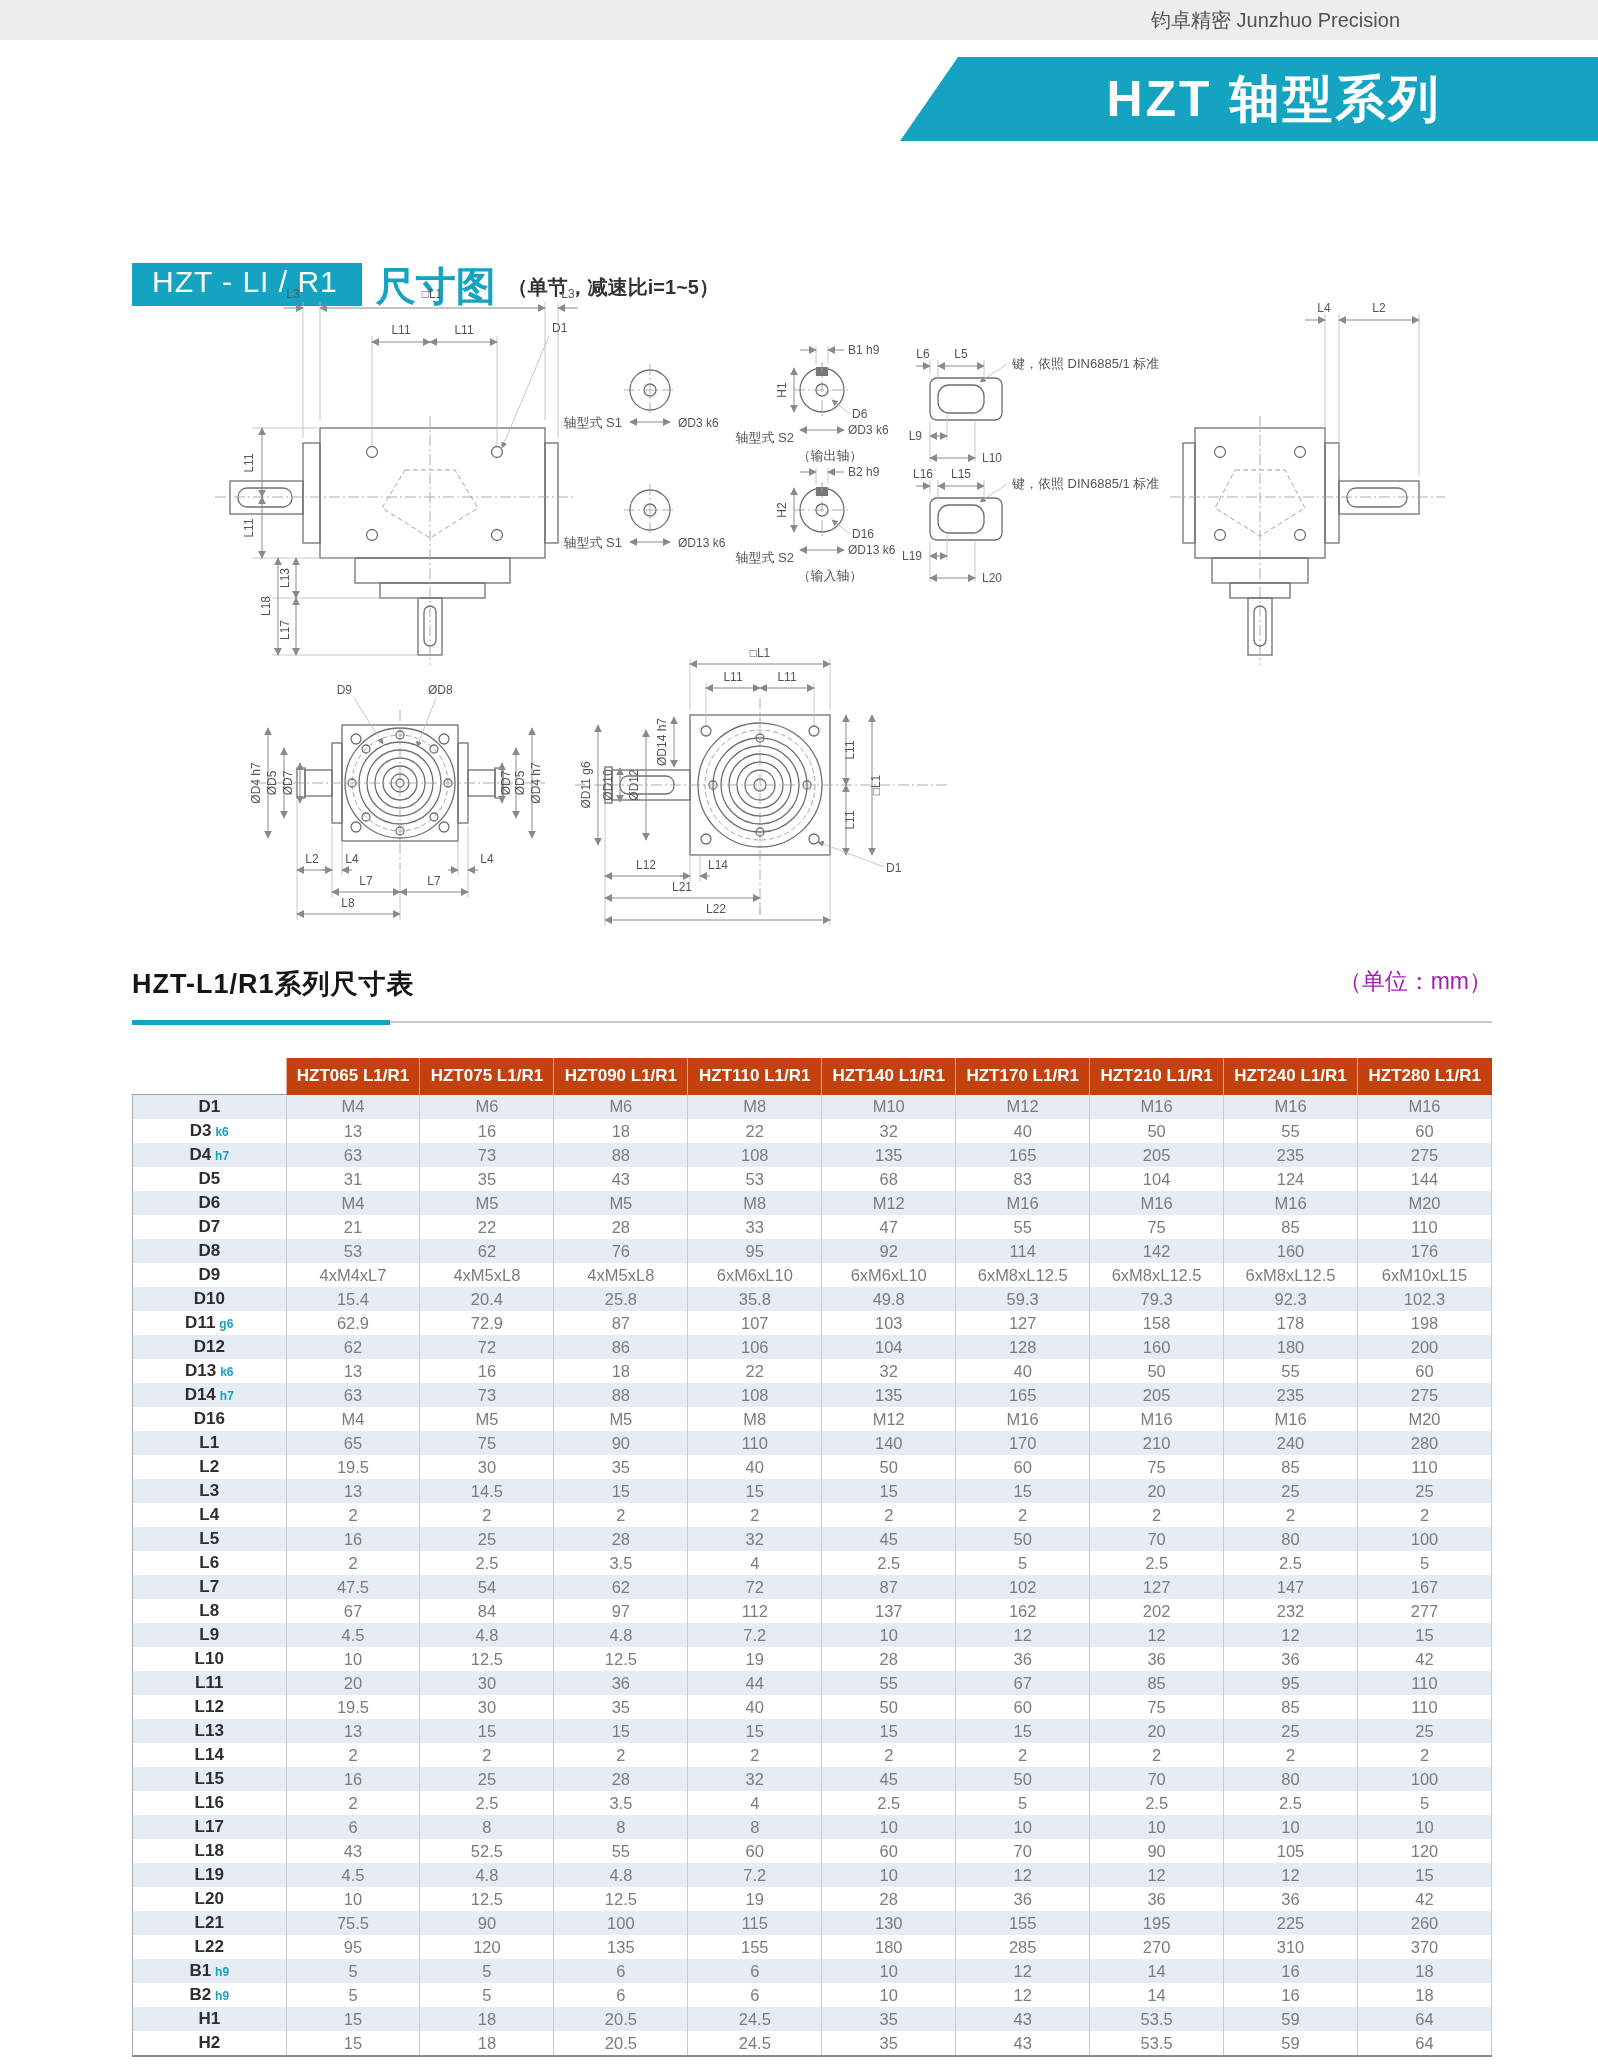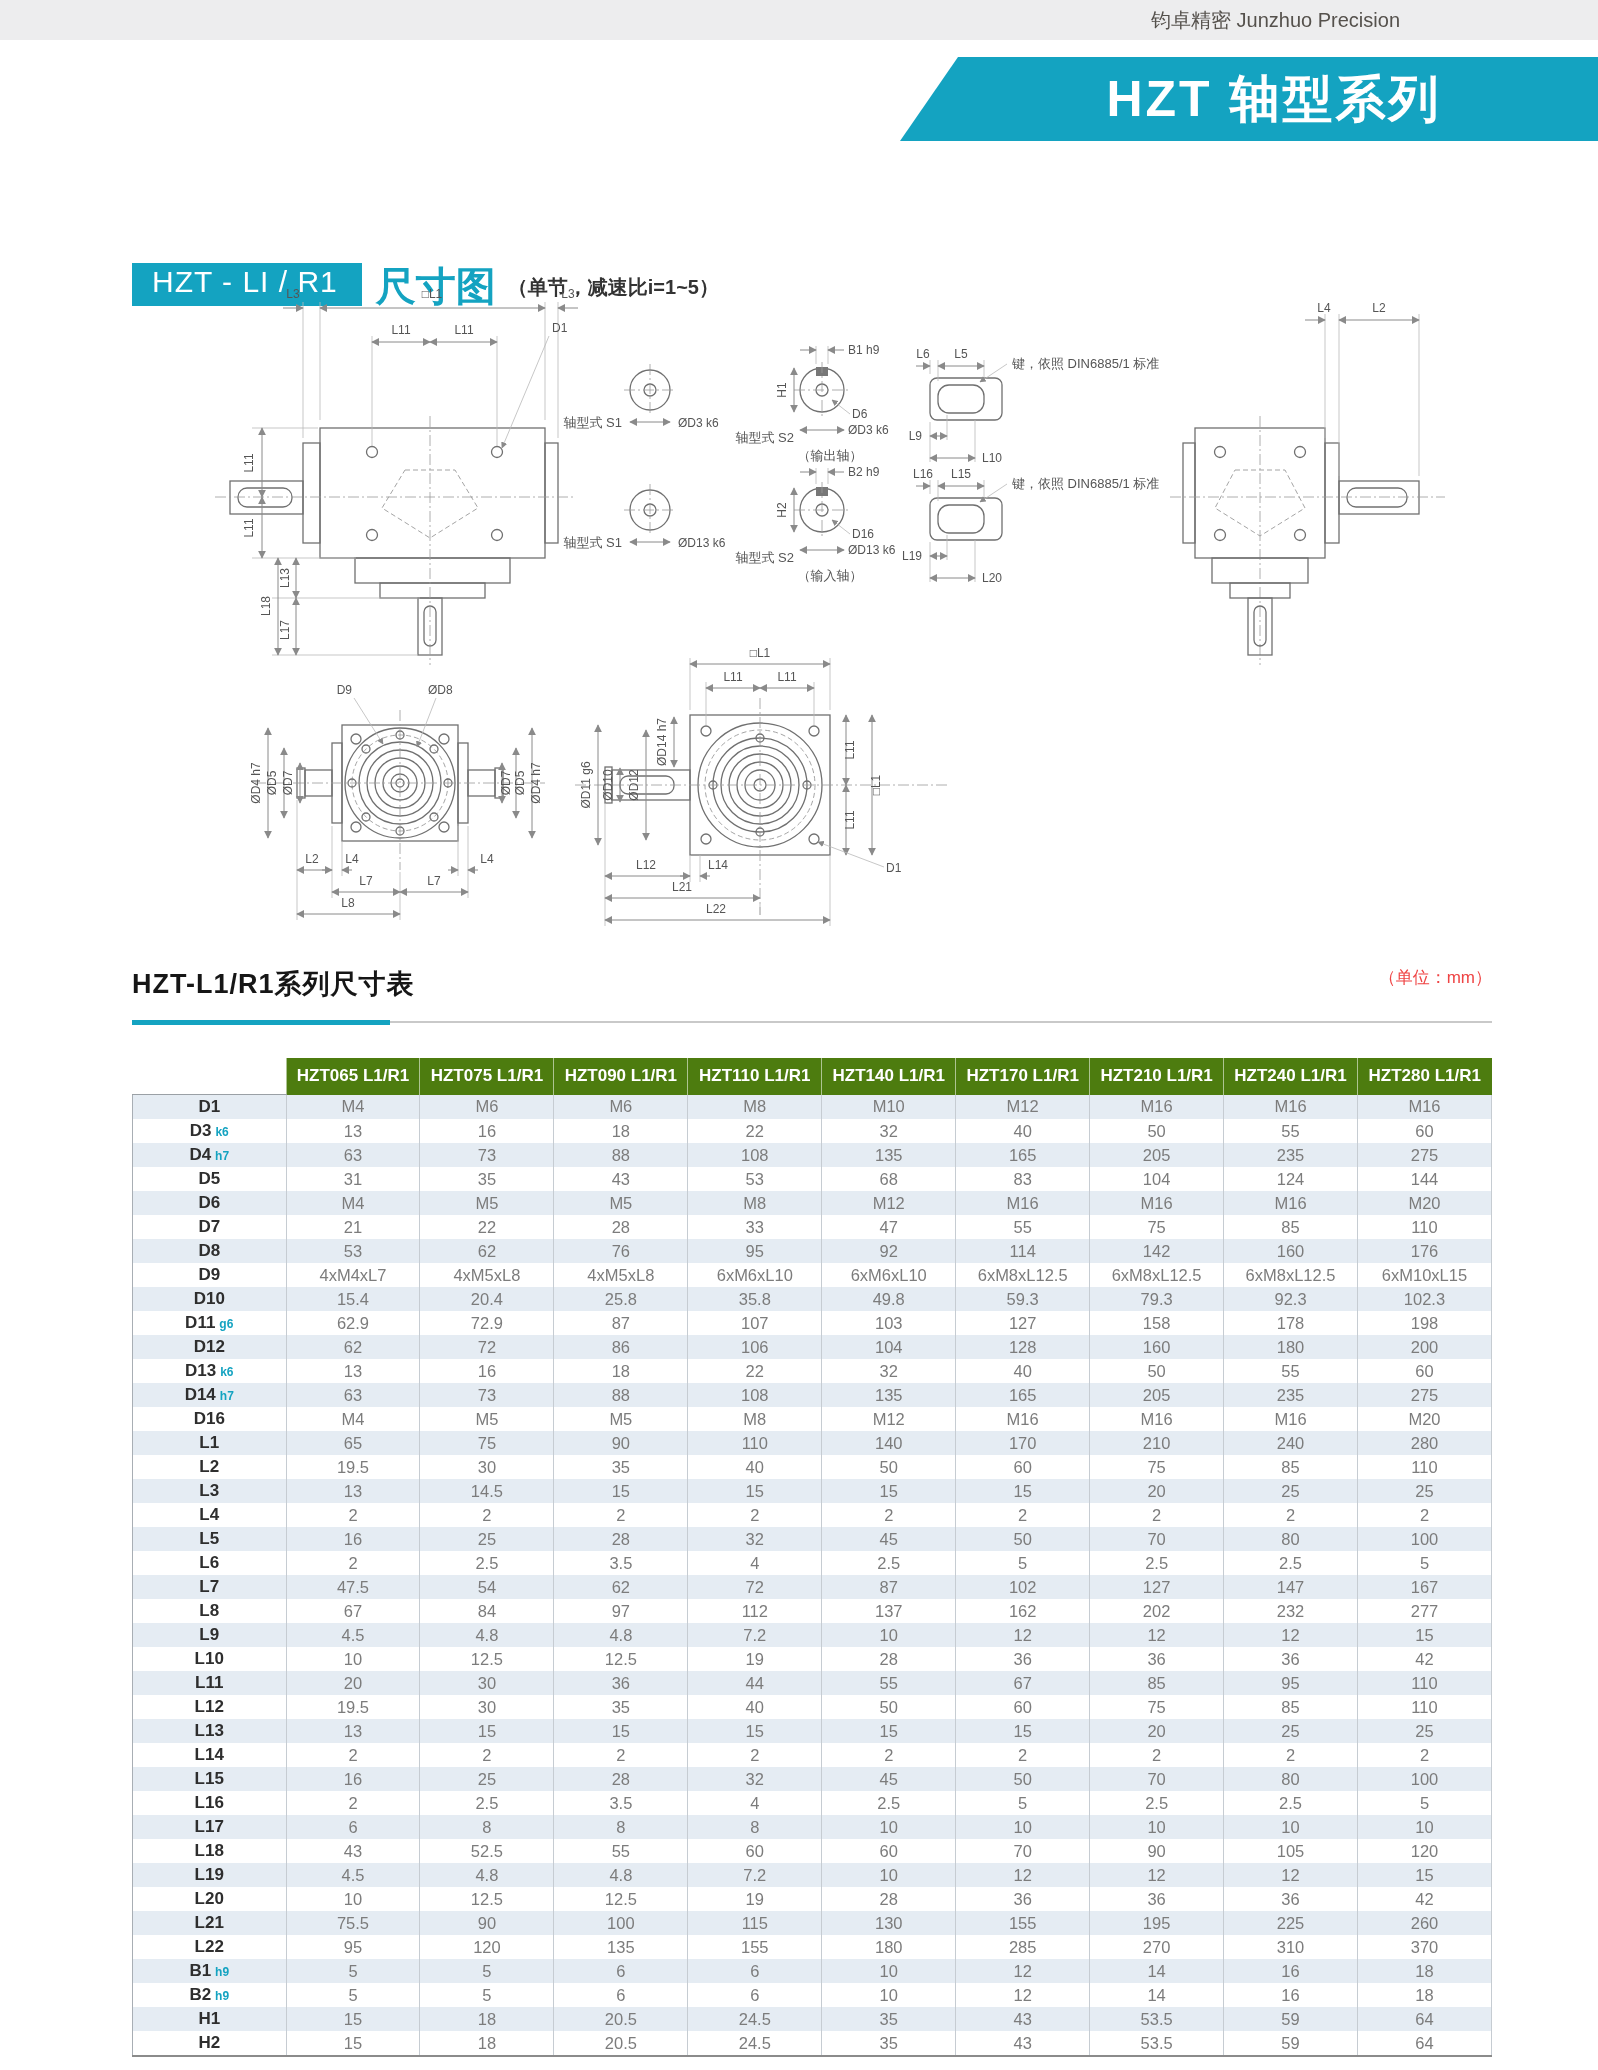--- a/index.html
+++ b/index.html
@@ -23,27 +23,27 @@
   .drawings text{font-family:"Liberation Sans","DejaVu Sans",sans-serif;font-size:12px;fill:#555;}
   .drawings text.cn{font-size:13px;}
   .out{stroke:#707070;stroke-width:1.3;fill:none;}
   .wit{stroke:#b9b9b9;stroke-width:0.8;}
   .dim{stroke:#8a8a8a;stroke-width:1;fill:none;}
   .cl{stroke:#9a9a9a;stroke-width:0.8;stroke-dasharray:11 3 2 3;}
   .dsh{stroke:#9a9a9a;stroke-width:0.9;stroke-dasharray:5 3;fill:none;}
   
   .tablehead{position:absolute;left:132px;top:966px;width:1360px;display:flex;justify-content:space-between;align-items:flex-start;}
   .tabletitle{font-size:27px;font-weight:bold;color:#161616;letter-spacing:1px;}
-  .unitnote{font-size:17px;color:#ef4444;padding-bottom:2px;}
+  .unitnote{font-size:23px;color:#a21caf;padding-bottom:2px;}
   .rule{position:absolute;left:132px;top:1020px;width:1360px;height:5px;}
   .rule .t{position:absolute;left:0;top:0;width:258px;height:5px;background:#14a3c1;}
   .rule .g{position:absolute;left:258px;right:0;top:1px;height:2px;background:#c9c9c9;}
   
   table.dims{position:absolute;left:132px;top:1058px;width:1360px;border-collapse:collapse;table-layout:fixed;}
-  table.dims th{background:#4d7c0f;color:#fff;font-size:17px;font-weight:bold;height:36px;
+  table.dims th{background:#c2410c;color:#fff;font-size:17px;font-weight:bold;height:36px;
                 border-left:1px solid rgba(255,255,255,.55);padding:0;text-align:center;}
   table.dims th.corner{background:transparent;width:153px;border-left:none;border-bottom:1px solid #9aa0a5;}
   table.dims td{height:24px;font-size:16.5px;color:#7c7c7c;text-align:center;padding:0;
                 border-left:1px solid #c6ccd2;white-space:nowrap;}
   table.dims td.rl{color:#2e2e2e;font-weight:bold;font-size:17px;border-left:1px solid #a8aeb4;}
   table.dims td:last-child{border-right:1px solid #c6ccd2;}
   table.dims tr.alt td{background:#e5ecf3;}
   table.dims tbody tr:last-child td{border-bottom:2px solid #8b8b8b;}
   .sfx{color:#14a3c1;font-size:12px;font-weight:bold;margin-left:4px;}
 </style>

